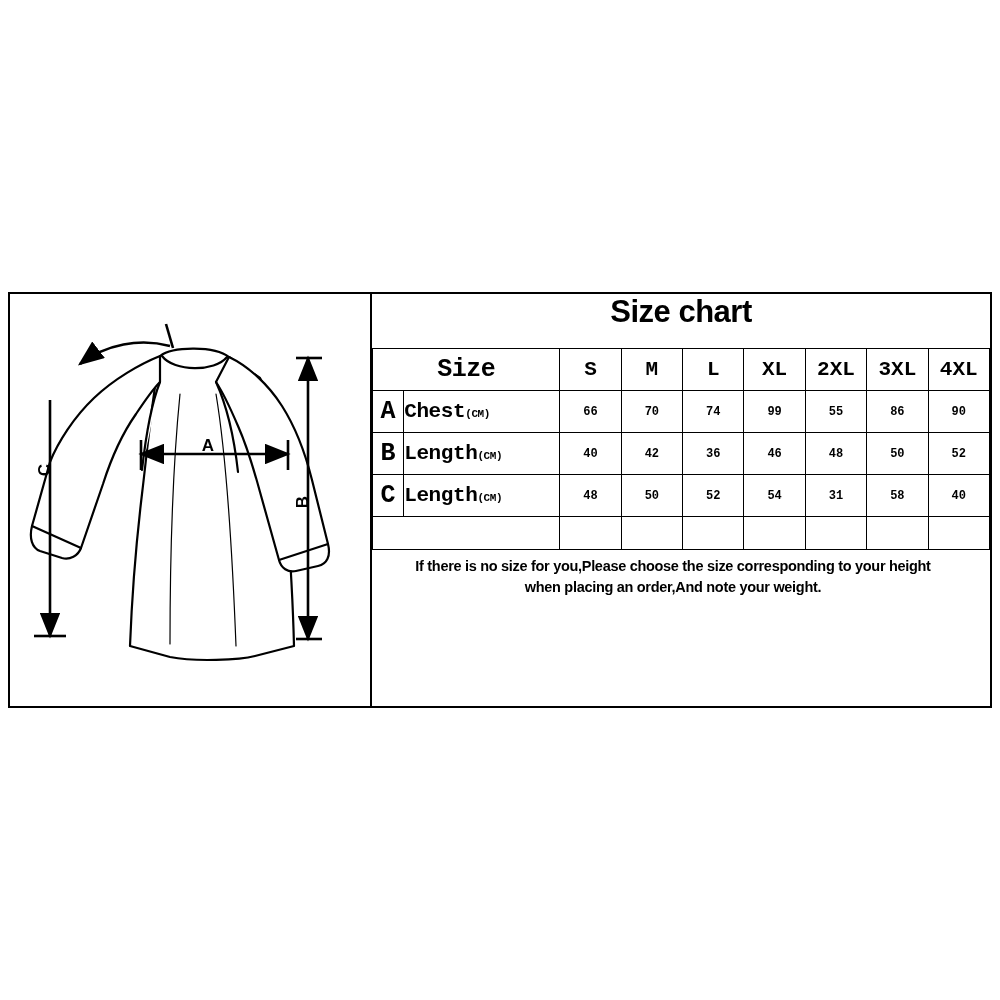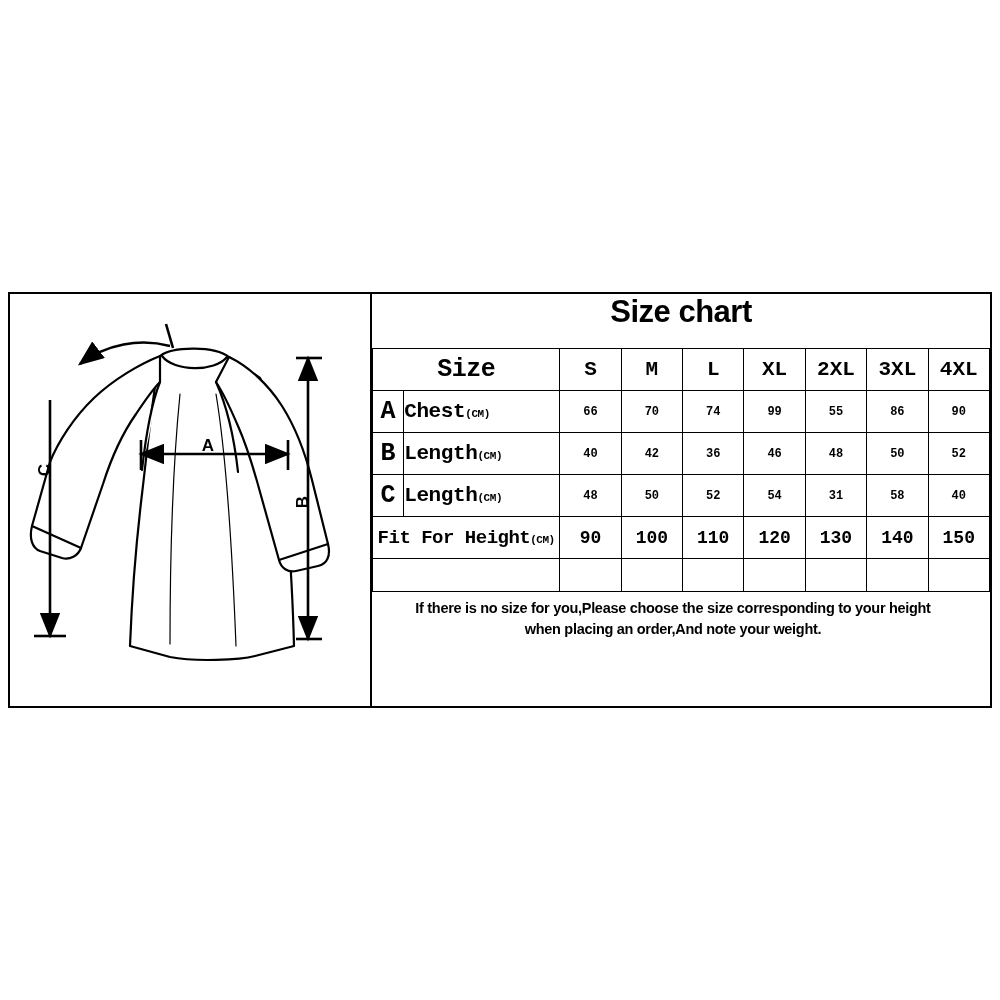--- a/index.html
+++ b/index.html
@@ -272,32 +272,20 @@
           </td>
           <td>48</td>
           <td>50</td>
           <td>52</td>
           <td>54</td>
           <td>31</td>
           <td>58</td>
           <td>40</td>
         </tr>
 
-        <tr class="r-fit">
-          <td class="fit-lbl" colspan="2">
-            <span>Fit For Height</span><span class="unit">(CM)</span>
-          </td>
-          <td>90</td>
-          <td>100</td>
-          <td>110</td>
-          <td>120</td>
-          <td>130</td>
-          <td>140</td>
-          <td>150</td>
-        </tr>
 
         <tr class="r-blank">
           <td colspan="2"></td>
           <td></td>
           <td></td>
           <td></td>
           <td></td>
           <td></td>
           <td></td>
           <td></td>

